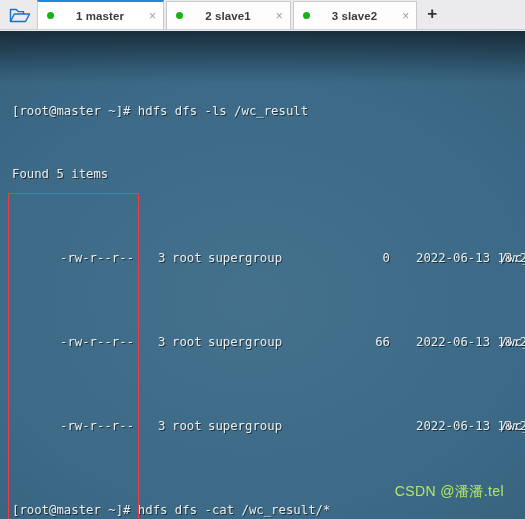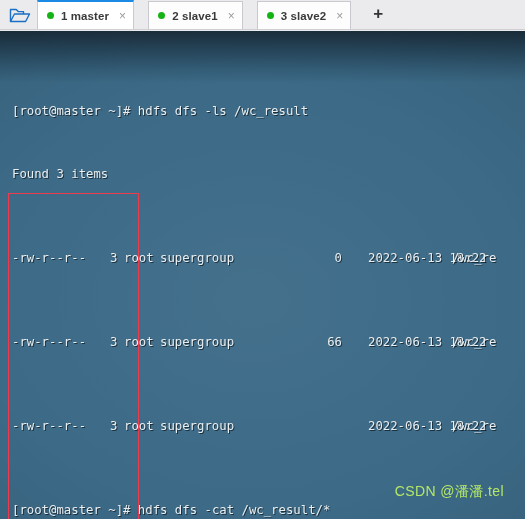--- a/index.html
+++ b/index.html
@@ -37,31 +37,31 @@
     justify-content: center;
     flex: 0 0 auto;
   }
   .folder-btn svg { display: block; }
 
   .tab {
     position: relative;
     height: 28px;
     display: flex;
     align-items: center;
-    gap: 7px;
+    gap: 22px;
     padding: 0 7px 0 9px;
     background: #fdfdfd;
     border-left: 1px solid #c9c9cf;
     border-right: 1px solid #c9c9cf;
     border-top: 1px solid #c9c9cf;
     font-size: 11.5px;
     font-weight: bold;
     color: #3a3a3a;
     white-space: nowrap;
-    margin-right: 14px;
+    margin-right: 2px;
   }
   .tab.active {
     background: #ffffff;
     border-top: 2px solid #1a8ae5;
     height: 29px;
   }
   .tab .dot {
     width: 7px;
     height: 7px;
     border-radius: 50%;
@@ -124,21 +124,21 @@
     line-height: 21px;
     color: #e9eef0;
     padding: 7px 0 12px 12px;
     white-space: pre;
     text-shadow: 1px 1px 0 rgba(0,0,0,0.55);
   }
   .line { height: 21px; white-space: pre; }
 
   
   .ls-row { position: relative; height: 21px; }
-  .ls-row span { position: absolute; top: 0; white-space: pre; }
+  .ls-row span { position: absolute; top: 0; white-space: pre; margin-left: 48px; }
   .ls-perm  { left: 0; }
   .ls-rep   { left: 98px; }
   .ls-owner { left: 112px; }
   .ls-group { left: 148px; }
   .ls-size  { left: 270px; width: 60px; text-align: right; }
   .ls-date  { left: 356px; text-align: right; }
   .ls-path  { left: 440px; }
 
   
   .redbox {
@@ -203,21 +203,21 @@
     <div class="addtab">+</div>
   </div>
 
   <div class="terminal">
     <div class="term-shade"></div>
     <div class="term-vignette"></div>
 
     <div class="term-body">
 
       <div class="line">[root@master ~]# hdfs dfs -ls /wc_result</div>
-      <div class="line">Found 3 items</div>
+      <div class="line">Found 5 items</div>
 
       <div class="ls-row">
         <span class="ls-perm">-rw-r--r--</span>
         <span class="ls-rep">3</span>
         <span class="ls-owner">root</span>
         <span class="ls-group">supergroup</span>
         <span class="ls-size">0</span>
         <span class="ls-date">2022-06-13 18:22</span>
         <span class="ls-path">/wc_re</span>
       </div>

